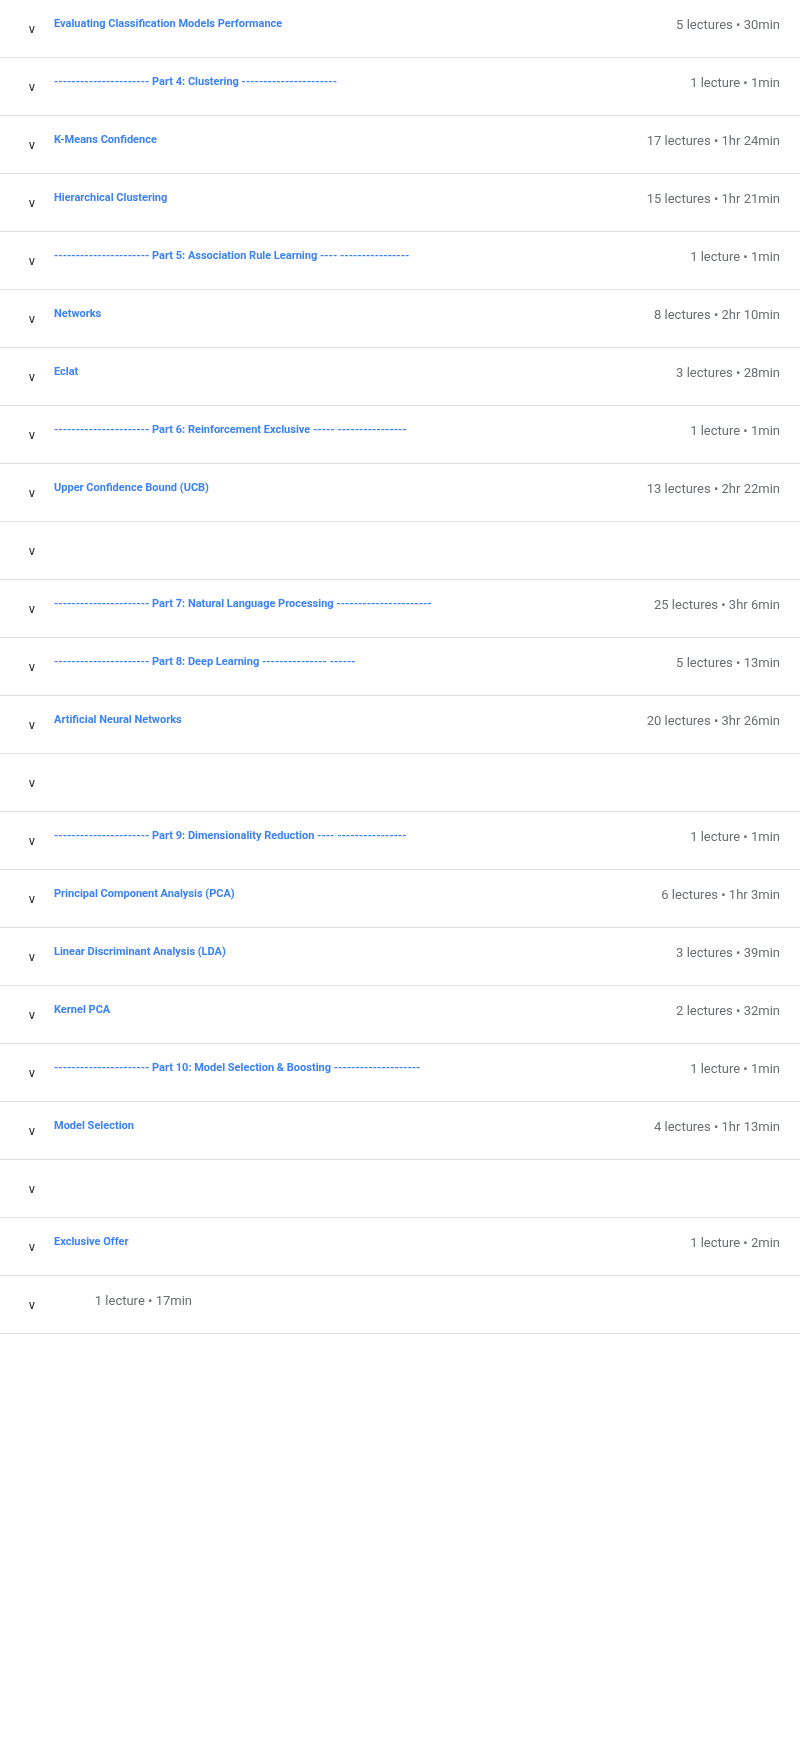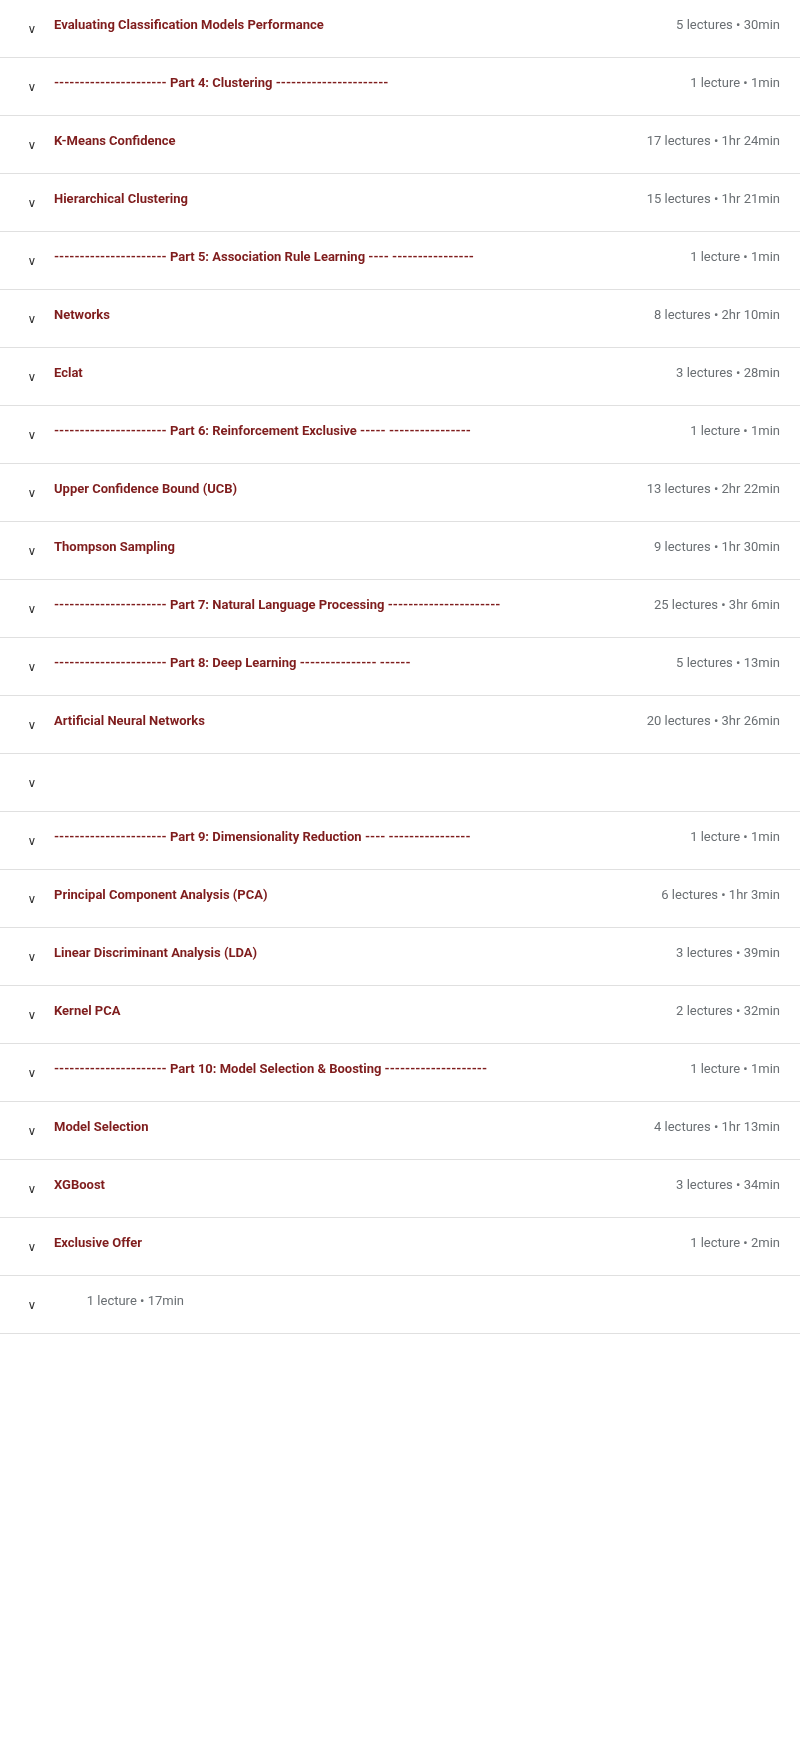--- a/index.html
+++ b/index.html
@@ -39,41 +39,42 @@
 
     .section-content {
       display: flex;
       flex: 1;
       align-items: flex-start;
       justify-content: space-between;
       gap: 10px;
     }
 
     .section-title {
-      font-size: 13px;
-      color: #7f1d1d;
+      font-size: 11px;
+      color: #3b82f6;
       line-height: 1.4;
       flex: 1;
     }
 
     .section-title.bold {
       font-weight: 700;
     }
 
     .section-title.normal {
       font-weight: 700;
     }
 
     .section-meta {
       font-size: 13px;
       color: #6a6f73;
       white-space: nowrap;
       text-align: right;
       min-width: 130px;
       line-height: 1.4;
+      margin-left: 8px;
     }
   </style>
 </head>
 <body>
 
 <div id="course-list">
     <div class="course-section">
       <div class="chevron">∨</div>
       <div class="section-content">
         <div class="section-title bold">Evaluating Classification Models Performance</div>
@@ -131,24 +132,20 @@
     </div>
     <div class="course-section">
       <div class="chevron">∨</div>
       <div class="section-content">
         <div class="section-title bold">Upper Confidence Bound (UCB)</div>
         <div class="section-meta">13 lectures • 2hr 22min</div>
       </div>
     </div>
     <div class="course-section">
       <div class="chevron">∨</div>
-      <div class="section-content">
-        <div class="section-title bold">Thompson Sampling</div>
-        <div class="section-meta">9 lectures • 1hr 30min</div>
-      </div>
     </div>
     <div class="course-section">
       <div class="chevron">∨</div>
       <div class="section-content">
         <div class="section-title normal">---------------------- Part 7: Natural Language Processing ----------------------</div>
         <div class="section-meta">25 lectures • 3hr 6min</div>
       </div>
     </div>
     <div class="course-section">
       <div class="chevron">∨</div>
@@ -204,24 +201,20 @@
     </div>
     <div class="course-section">
       <div class="chevron">∨</div>
       <div class="section-content">
         <div class="section-title bold">Model Selection</div>
         <div class="section-meta">4 lectures • 1hr 13min</div>
       </div>
     </div>
     <div class="course-section">
       <div class="chevron">∨</div>
-      <div class="section-content">
-        <div class="section-title bold">XGBoost</div>
-        <div class="section-meta">3 lectures • 34min</div>
-      </div>
     </div>
     <div class="course-section">
       <div class="chevron">∨</div>
       <div class="section-content">
         <div class="section-title bold">Exclusive Offer</div>
         <div class="section-meta">1 lecture • 2min</div>
       </div>
     </div>
     <div class="course-section">
       <div class="chevron">∨</div>

